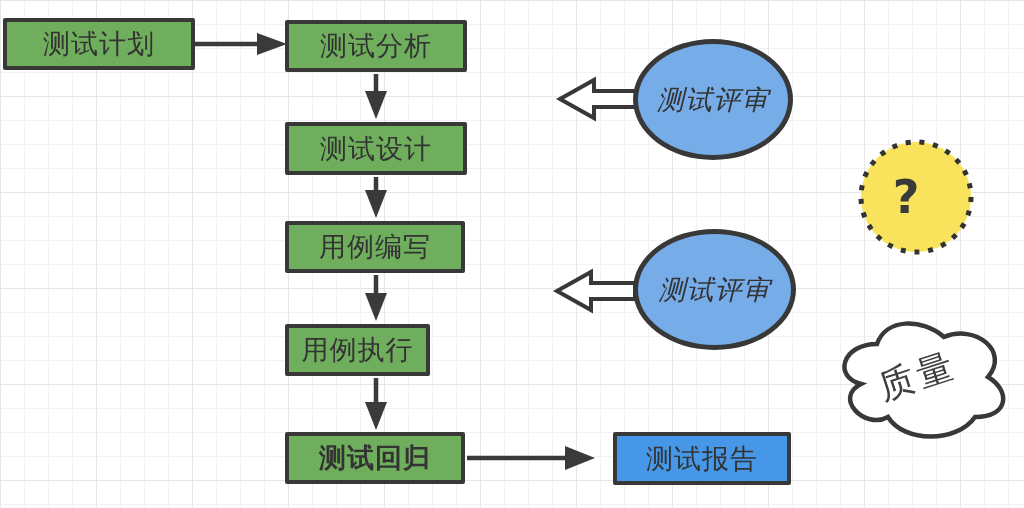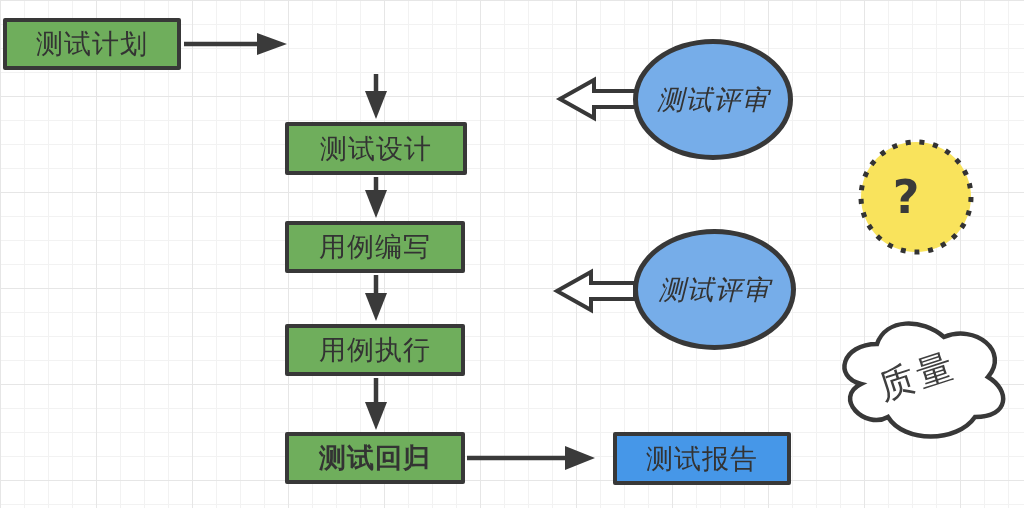--- a/index.html
+++ b/index.html
@@ -88,30 +88,33 @@
 
     <path class="cloud-shape" d="M 877 344
          C 842 344, 833 377, 861 384
          C 833 398, 865 430, 888 417
          C 904 443, 957 443, 975 417
          C 1010 417, 1010 390, 988 377
          C 1010 351, 975 324, 944 337
          C 922 318, 886 318, 877 344 Z"></path>
   </svg>
 
-  <div class="node green" style="left:3px;top:18px;width:178px;height:52px;">
+  <div class="node green" style="left:3px;top:18px;width:192px;height:52px;">
     <span>测试计划</span>
+  </div>
+  <div class="node green" style="left:285px;top:20px;width:182px;height:52px;">
+    <span>测试分析</span>
   </div>
   <div class="node green" style="left:285px;top:221px;width:180px;height:52px;">
     <span>用例编写</span>
   </div>
   <div class="node green" style="left:285px;top:122px;width:182px;height:53px;">
     <span>测试设计</span>
   </div>
-  <div class="node green" style="left:285px;top:324px;width:180px;height:52px;">
+  <div class="node green" style="left:285px;top:324px;width:145px;height:52px;">
     <span>用例执行</span>
   </div>
   <div class="node green" style="left:285px;top:432px;width:180px;height:52px;font-weight:bold;">
     <span>测试回归</span>
   </div>
   <div class="node blue" style="left:613px;top:432px;width:178px;height:53px;">
     <span>测试报告</span>
   </div>
 
   <div class="callout" style="left:633px;top:39px;width:160px;height:121px;">

